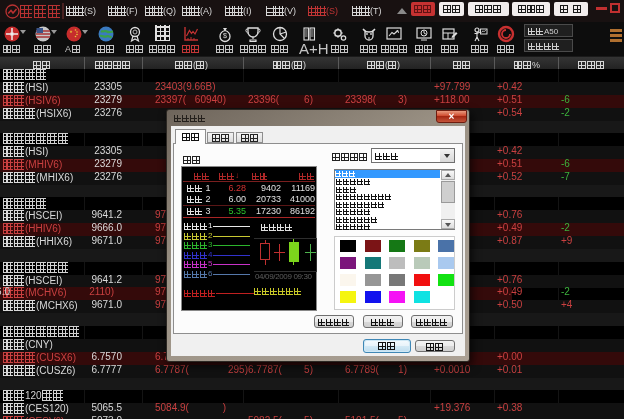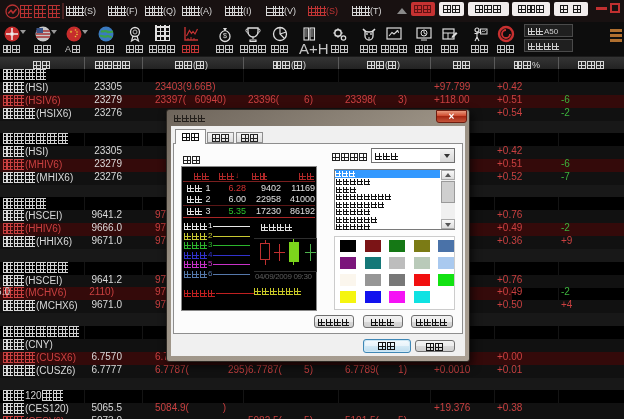--- a/index.html
+++ b/index.html
@@ -250,21 +250,21 @@
     <div class="ab" style="left:155px;color:#c94040;white-space:pre">9713( </div>
     <div class="ab" style="right:398px;color:#c94040;white-space:pre">8110)</div>
     <div class="ab" style="left:497px;color:#c94040">+0.49</div>
     <div class="ab" style="left:561px;color:#3cb23c">-2</div>
   </div>
 <div class="ab" style="left:0px;top:236.0px;width:624px;height:13px;background:#111111;font-size:11px;line-height:13px">
     <div class="ab" style="left:3px;color:#d9d9d9;white-space:nowrap"><i class="k"></i><i class="k"></i><i class="k"></i><span style="vertical-align:middle">(HHIX6)</span></div>
     <div class="ab" style="right:502px;color:#d9d9d9">9671.0</div>
     <div class="ab" style="left:155px;color:#c94040;white-space:pre">9724( </div>
     <div class="ab" style="right:398px;color:#c94040;white-space:pre">1025)</div>
-    <div class="ab" style="left:497px;color:#c94040">+0.36</div>
+    <div class="ab" style="left:497px;color:#c94040">+0.87</div>
     <div class="ab" style="left:561px;color:#c94040">+9</div>
   </div>
 <div class="ab" style="left:0px;top:261.8px;width:624px;height:13px;color:#d0d0d0;font-size:11px;line-height:13px">
     <div class="ab" style="left:3px"><i class="k"></i><i class="k"></i><i class="k"></i><i class="k"></i><i class="k"></i><i class="k"></i></div>
   </div>
 <div class="ab" style="left:0px;top:274.6px;width:624px;height:13px;background:#111111;font-size:11px;line-height:13px">
     <div class="ab" style="left:3px;color:#d9d9d9;white-space:nowrap"><i class="k"></i><i class="k"></i><span style="vertical-align:middle">(HSCEI)</span></div>
     <div class="ab" style="right:502px;color:#d9d9d9">9641.2</div>
     <div class="ab" style="left:155px;color:#c94040;white-space:pre">9714.5(</div>
     <div class="ab" style="right:398px;color:#c94040;white-space:pre">5.1B)</div>
@@ -348,21 +348,21 @@
 <div class="ab" style="left:219px;top:172px;color:#b02828;line-height:8px"><i class="k7"></i><i class="k7"></i><span style="font-size:8px;vertical-align:top">↓</span></div>
 <div class="ab" style="left:252px;top:172px;color:#b02828;line-height:8px"><i class="k7"></i><i class="k7"></i></div>
 <div class="ab" style="left:299px;top:172px;color:#b02828;line-height:8px"><i class="k7"></i><i class="k7"></i></div>
 <div class="ab" style="left:183px;top:181px;width:132px;height:1px;background:#7a1f1f"></div>
 <div class="ab" style="left:187px;top:184px;color:#e0e0e0;white-space:nowrap;line-height:8px;font-size:9px"><i class="k7"></i><i class="k7"></i><span style="vertical-align:top"> 1</span></div>
 <div class="ab" style="right:378px;top:184px;color:#d43232;font-size:9px;line-height:9px">6.28</div>
 <div class="ab" style="right:343px;top:184px;color:#e0e0e0;font-size:9px;line-height:9px">9402</div>
 <div class="ab" style="right:309px;top:184px;color:#e0e0e0;font-size:9px;line-height:9px">11169</div>
 <div class="ab" style="left:187px;top:195px;color:#e0e0e0;white-space:nowrap;line-height:8px;font-size:9px"><i class="k7"></i><i class="k7"></i><span style="vertical-align:top"> 2</span></div>
 <div class="ab" style="right:378px;top:195px;color:#e0e0e0;font-size:9px;line-height:9px">6.00</div>
-<div class="ab" style="right:343px;top:195px;color:#e0e0e0;font-size:9px;line-height:9px">22958</div>
+<div class="ab" style="right:343px;top:195px;color:#e0e0e0;font-size:9px;line-height:9px">20733</div>
 <div class="ab" style="right:309px;top:195px;color:#e0e0e0;font-size:9px;line-height:9px">41000</div>
 <div class="ab" style="left:187px;top:207px;color:#e0e0e0;white-space:nowrap;line-height:8px;font-size:9px"><i class="k7"></i><i class="k7"></i><span style="vertical-align:top"> 3</span></div>
 <div class="ab" style="right:378px;top:207px;color:#2cc42c;font-size:9px;line-height:9px">5.35</div>
 <div class="ab" style="right:343px;top:207px;color:#e0e0e0;font-size:9px;line-height:9px">17230</div>
 <div class="ab" style="right:309px;top:207px;color:#e0e0e0;font-size:9px;line-height:9px">86192</div>
 <div class="ab" style="left:183px;top:205px;width:132px;height:1px;background:#5a1616"></div>
 <div class="ab" style="left:183px;top:217px;width:132px;height:1px;background:#a82525"></div>
 <div class="ab" style="left:184px;top:222px;color:#e8e8e8;white-space:nowrap;line-height:8px"><i class="k7"></i><i class="k7"></i><i class="k7"></i><span style="font-size:8px;vertical-align:top">1</span></div>
 <div class="ab" style="left:213px;top:226px;width:37px;height:1px;background:#e8e8e8"></div>
 <div class="ab" style="left:184px;top:232px;color:#c8c832;white-space:nowrap;line-height:8px"><i class="k7"></i><i class="k7"></i><i class="k7"></i><span style="font-size:8px;vertical-align:top">2</span></div>

